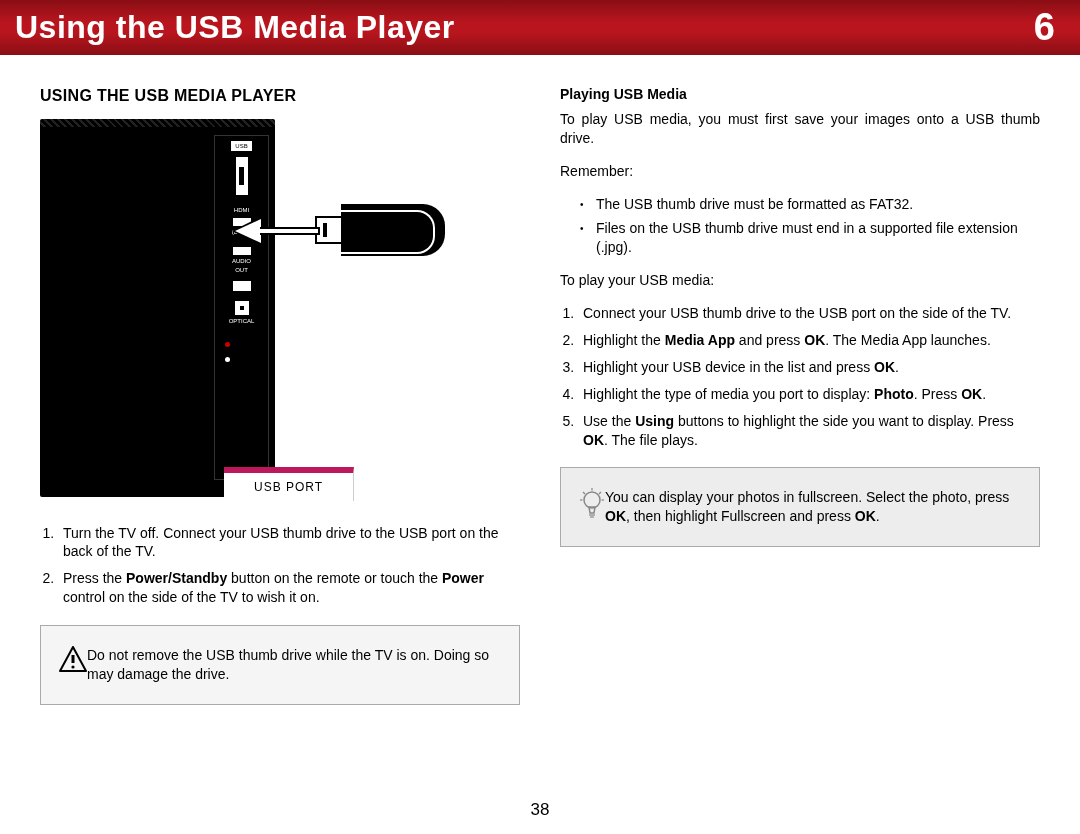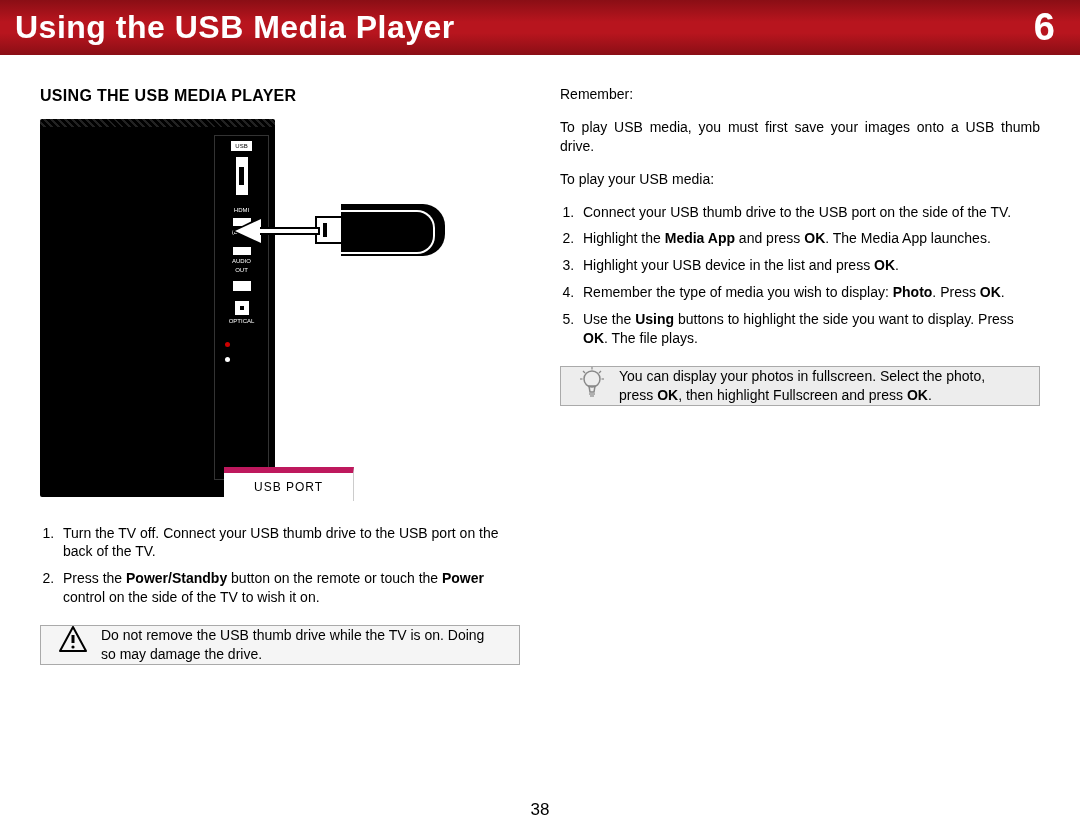--- a/index.html
+++ b/index.html
@@ -43,21 +43,21 @@
   .arrow-wrap { position: absolute; left: 195px; top: 100px; z-index: 5; }
   
   .usb-port-caption { position: absolute; left: 184px; top: 348px; background: #fff; padding: 6px 30px; font-size: 12px; letter-spacing: 1px; border-top: 6px solid #be185d; border-right: 1px solid #ccc; }
   
   ol { margin-left: 18px; margin-bottom: 14px; }
   ol li { margin-bottom: 8px; padding-left: 5px; }
   ul.bullets { list-style: none; margin-left: 20px; margin-bottom: 14px; }
   ul.bullets li { margin-bottom: 6px; position: relative; padding-left: 16px; }
   ul.bullets li::before { content: '•'; position: absolute; left: 0; font-size: 10px; top: 3px; }
   
-  .warn-box, .tip-box { border: 1px solid #aaa; background: #f5f5f5; padding: 0 18px; display: flex; gap: 14px; align-items: flex-start; margin-top: 18px; }
+  .warn-box, .tip-box { border: 1px solid #aaa; background: #f5f5f5; padding: 20px 18px; display: flex; align-items: flex-start; margin-top: 18px; }
   .tip-box { background: #ededed; }
   .warn-icon { flex-shrink: 0; width: 28px; height: 26px; }
   .tip-icon { flex-shrink: 0; width: 26px; height: 32px; }
   .box-text { font-size: 14px; line-height: 1.35; }
   
   .page-num { position: absolute; bottom: 14px; left: 0; width: 100%; text-align: center; font-size: 17px; }
   
   b { font-weight: bold; }
 </style>
 </head>
@@ -120,28 +120,33 @@
       <svg class="warn-icon" viewBox="0 0 28 26">
           <path d="M14 1 L27 25 L1 25 Z" fill="none" stroke="#000" stroke-width="2" stroke-linejoin="round"></path>
           <rect x="12.5" y="9" width="3" height="8" fill="#000"></rect>
           <circle cx="14" cy="21" r="1.6" fill="#000"></circle>
         </svg>
       <div class="box-text">Do not remove the USB thumb drive while the TV is on. Doing so may damage the drive.</div>
     </div>
   </div>
 
   <div class="col">
+    <div class="sub-heading">Playing USB Media</div>
+    <div class="para" style="text-align:justify">To play USB media, you must first save your images onto a USB thumb drive.</div>
     <div class="para">Remember:</div>
-    <div class="para" style="text-align:justify">To play USB media, you must first save your images onto a USB thumb drive.</div>
+    <ul class="bullets">
+      <li>The USB thumb drive must be formatted as FAT32.</li>
+      <li>Files on the USB thumb drive must end in a supported file extension (.jpg).</li>
+    </ul>
     <div class="para">To play your USB media:</div>
     <ol>
       <li>Connect your USB thumb drive to the USB port on the side of the TV.</li>
       <li><span>Highlight the </span><b>Media App</b><span> and press </span><b>OK</b><span>. The Media App launches.</span></li>
       <li><span>Highlight your USB device in the list and press </span><b>OK</b><span>.</span></li>
-      <li><span>Remember the type of media you wish to display: </span><b>Photo</b><span>. Press </span><b>OK</b><span>.</span></li>
+      <li><span>Highlight the type of media you port to display: </span><b>Photo</b><span>. Press </span><b>OK</b><span>.</span></li>
       <li><span>Use the </span><b>Using</b><span> buttons to highlight the side you want to display. Press </span><b>OK</b><span>. The file plays.</span></li>
     </ol>
 
     <div class="tip-box">
       <svg class="tip-icon" viewBox="0 0 26 32">
           <circle cx="13" cy="12" r="8" fill="none" stroke="#888" stroke-width="1.5"></circle>
           <path d="M10 19 L16 19 L15 25 L11 25 Z" fill="none" stroke="#888" stroke-width="1.5"></path>
           <line x1="10" y1="27" x2="16" y2="27" stroke="#888" stroke-width="1.2"></line>
           <line x1="11" y1="29" x2="15" y2="29" stroke="#888" stroke-width="1.2"></line>
           <line x1="13" y1="0" x2="13" y2="2.5" stroke="#888" stroke-width="1.2"></line>

